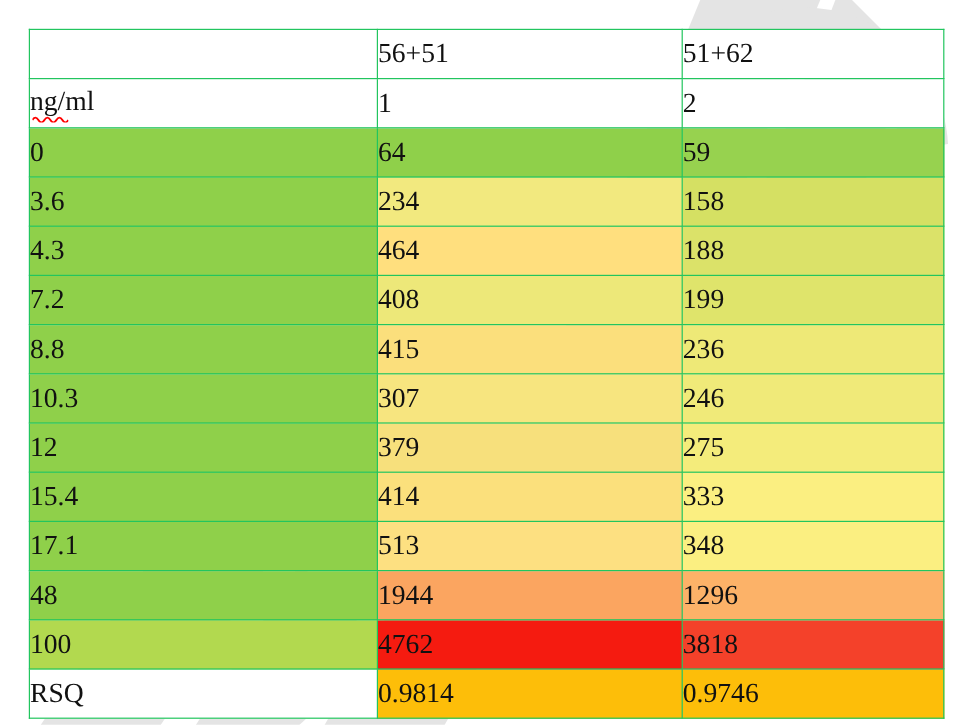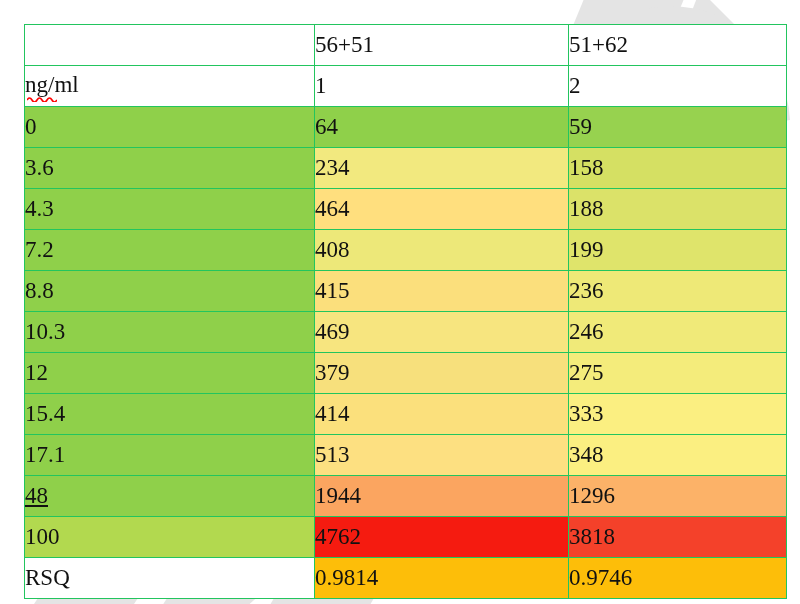--- a/index.html
+++ b/index.html
@@ -151,40 +151,40 @@
           <td class="tinted" style="background: rgb(237, 232, 121);">408</td>
           <td class="tinted" style="background: rgb(223, 228, 107);">199</td>
         </tr>
         <tr>
           <td class="tinted" style="background: rgb(143, 208, 74);">8.8</td>
           <td class="tinted" style="background: rgb(251, 223, 124);">415</td>
           <td class="tinted" style="background: rgb(238, 233, 119);">236</td>
         </tr>
         <tr>
           <td class="tinted" style="background: rgb(143, 208, 74);">10.3</td>
-          <td class="tinted" style="background: rgb(247, 229, 127);">469</td>
+          <td class="tinted" style="background: rgb(247, 229, 127);">307</td>
           <td class="tinted" style="background: rgb(240, 234, 121);">246</td>
         </tr>
         <tr>
           <td class="tinted" style="background: rgb(143, 208, 74);">12</td>
           <td class="tinted" style="background: rgb(247, 224, 124);">379</td>
           <td class="tinted" style="background: rgb(244, 236, 123);">275</td>
         </tr>
         <tr>
           <td class="tinted" style="background: rgb(143, 208, 74);">15.4</td>
           <td class="tinted" style="background: rgb(251, 224, 124);">414</td>
           <td class="tinted" style="background: rgb(251, 239, 129);">333</td>
         </tr>
         <tr>
           <td class="tinted" style="background: rgb(143, 208, 74);">17.1</td>
           <td class="tinted" style="background: rgb(253, 224, 129);">513</td>
           <td class="tinted" style="background: rgb(251, 239, 129);">348</td>
         </tr>
         <tr>
-          <td class="tinted" style="background: rgb(143, 208, 74); text-decoration: underline;">48</td>
+          <td class="tinted" style="background: rgb(143, 208, 74);">48</td>
           <td class="tinted" style="background: rgb(251, 165, 96);">1944</td>
           <td class="tinted" style="background: rgb(252, 178, 104);">1296</td>
         </tr>
         <tr>
           <td class="tinted" style="background: rgb(178, 217, 79);">100</td>
           <td class="tinted red-cell" style="background: rgb(245, 27, 16);">4762</td>
           <td class="tinted red-cell" style="background: rgb(244, 65, 42);">3818</td>
         </tr>
         <tr>
           <td class="rsq-label">RSQ</td>

